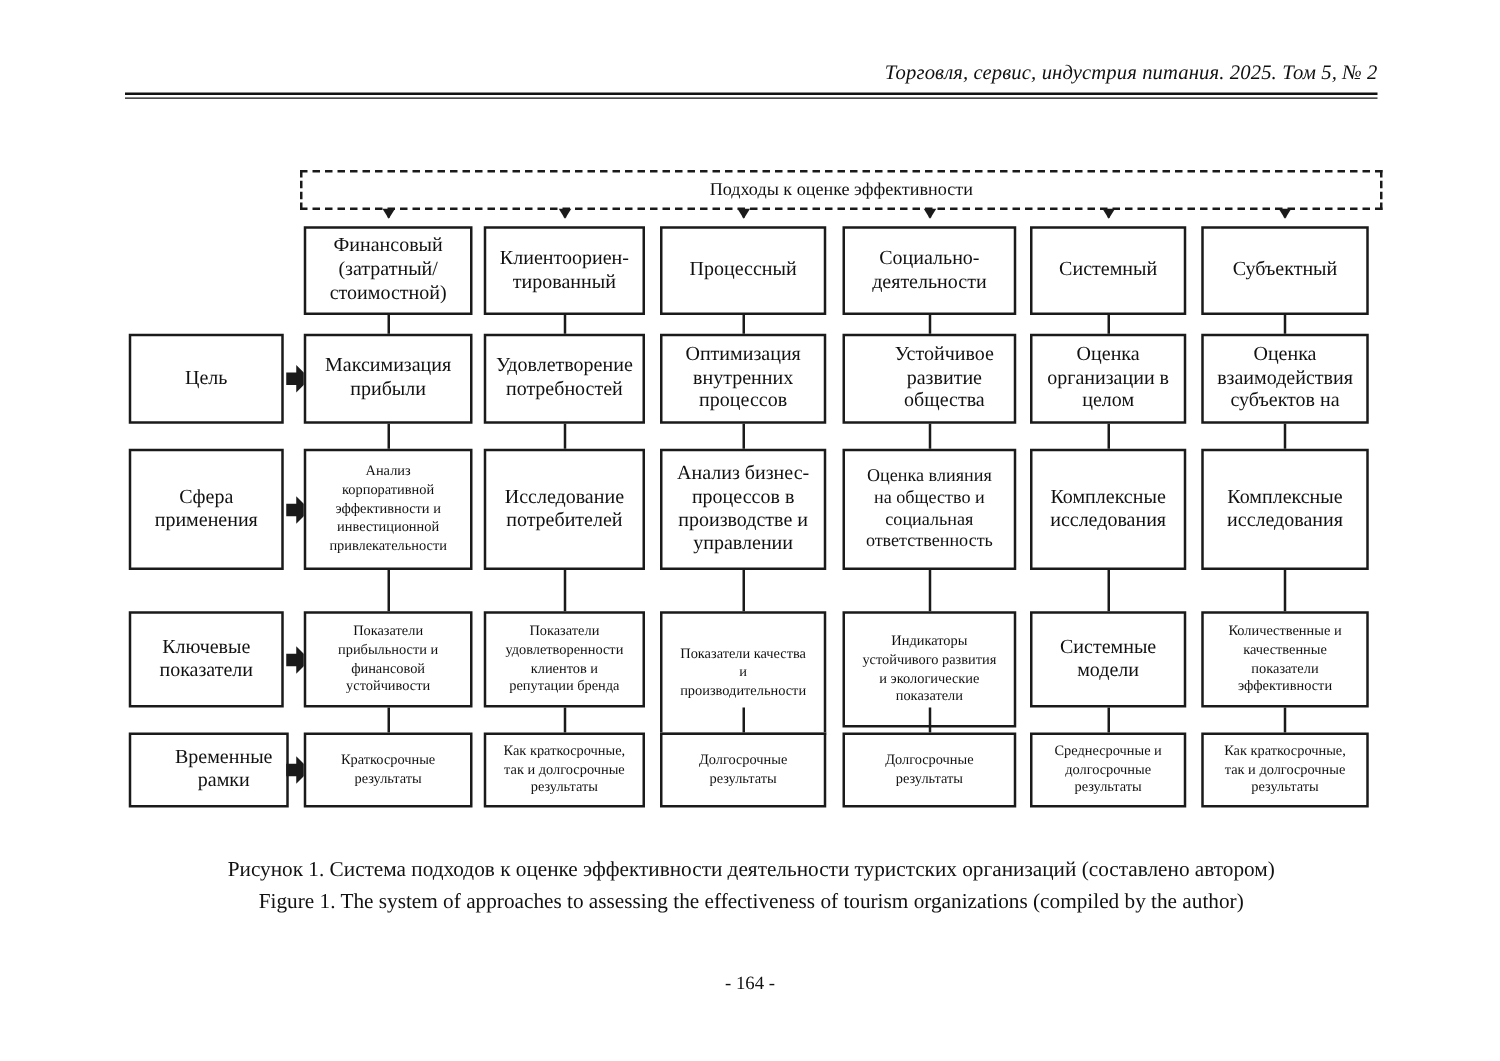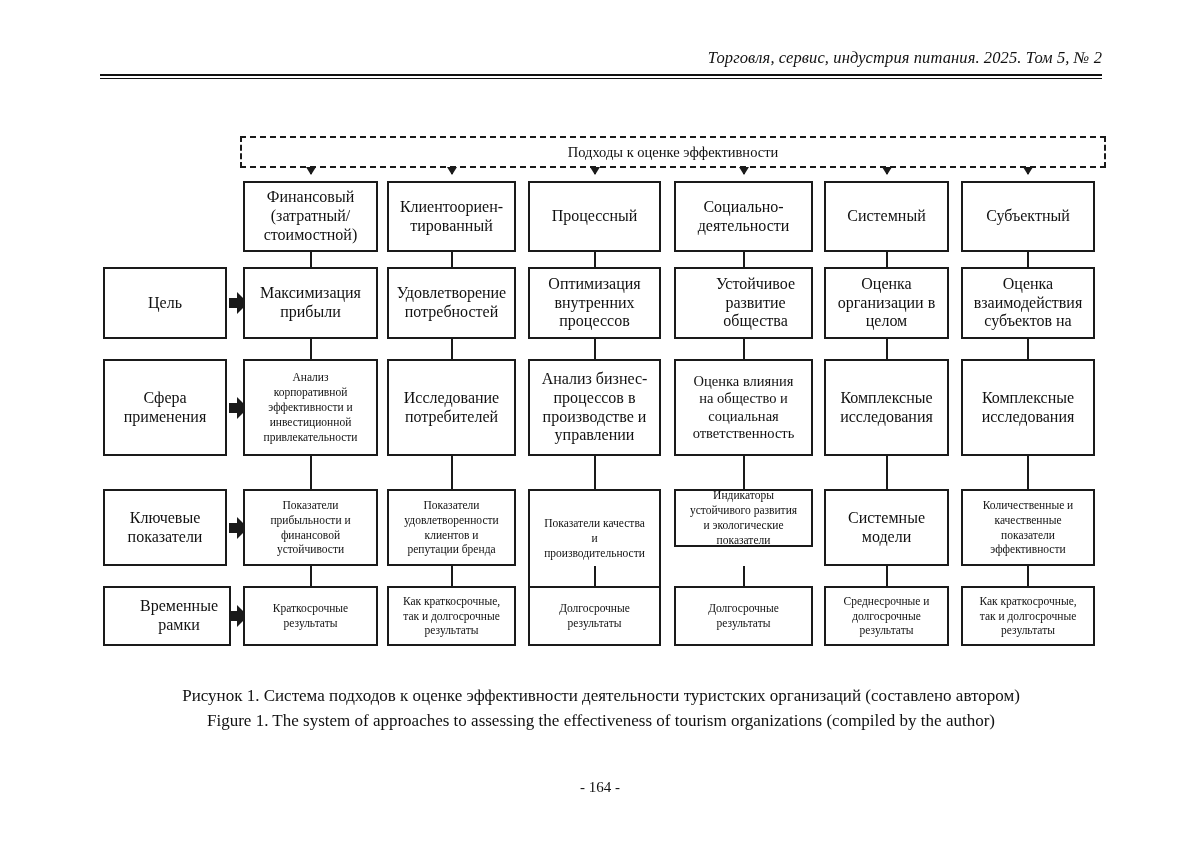--- a/index.html
+++ b/index.html
@@ -297,21 +297,21 @@
         </span>
       </div>
       <div class="box mid" style="left: 674px; top: 359px; width: 139px; height: 97px;">
         <span>
           <div>Оценка влияния</div>
           <div>на общество и</div>
           <div>социальная</div>
           <div>ответственность</div>
         </span>
       </div>
-      <div class="box sml" style="left: 674px; top: 489px; width: 139px; height: 58px;">
+      <div class="box sml" style="left: 674px; top: 489px; width: 139px; height: 93px;">
         <span>
           <div>Индикаторы</div>
           <div>устойчивого развития</div>
           <div>и экологические</div>
           <div>показатели</div>
         </span>
       </div>
       <div class="box sml" style="left: 674px; top: 586px; width: 139px; height: 60px;">
         <span>
           <div>Долгосрочные</div>

